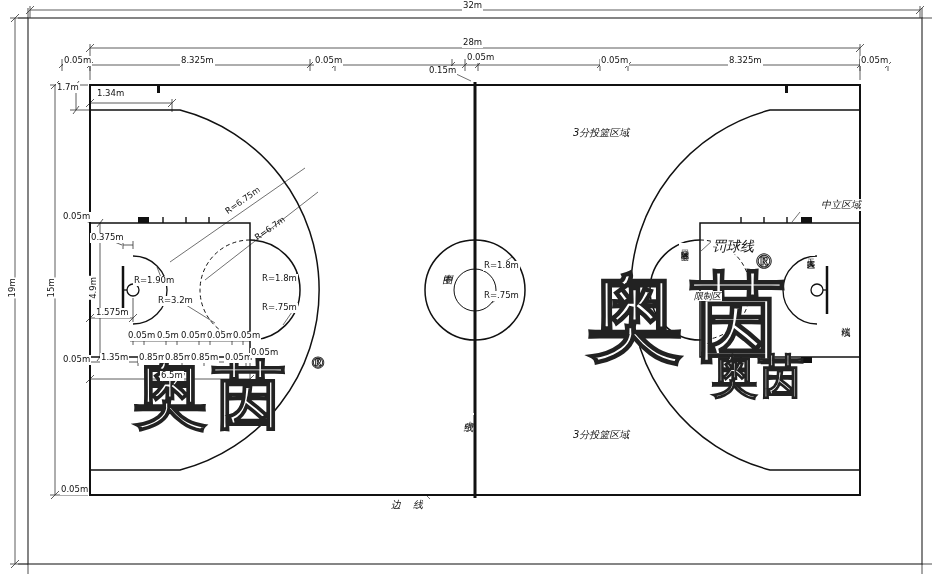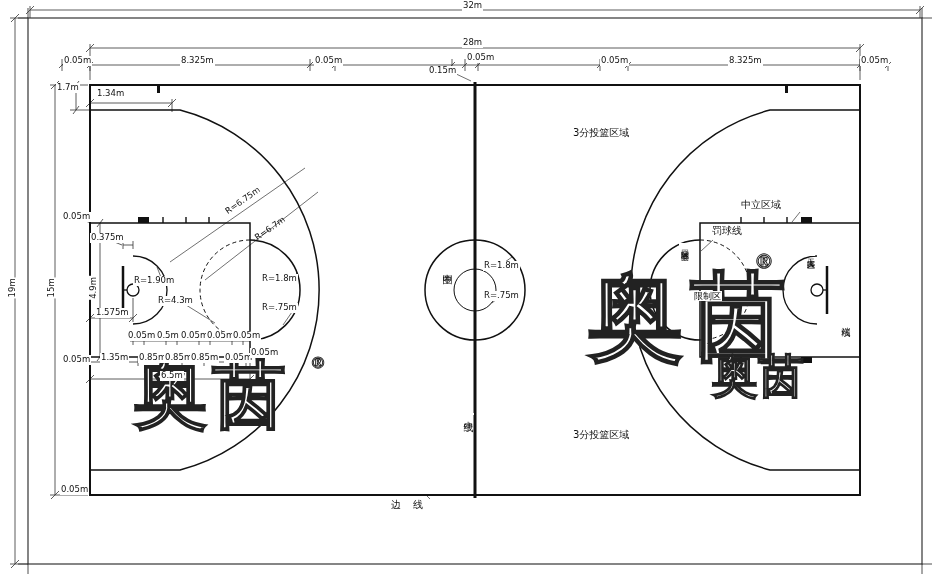--- a/index.html
+++ b/index.html
@@ -1,21 +1,21 @@
 <!DOCTYPE html>
 <html><head>
 <meta charset="utf-8">
 <style>
   html,body{margin:0;padding:0;background:#fff;}
   #stage{position:relative;width:949px;height:576px;background:#fff;overflow:hidden;
          font-family:"DejaVu Sans",sans-serif;}
   #stage svg{position:absolute;left:0;top:0;}
   .lbl{position:absolute;font:8.5px/1.15 "DejaVu Sans",sans-serif;color:#111;
        background:#fff;padding:0 1px;white-space:nowrap;}
-  .zone{font-size:10px;}
+  .zone{font-size:10px;font-style:italic;}
   .rot{transform:rotate(-90deg);transform-origin:center;}
   .diag{transform:rotate(-35deg);transform-origin:center;background:transparent;}
   .vert{writing-mode:vertical-rl;text-orientation:upright;letter-spacing:1px;line-height:1;}
 </style>
 </head>
 <body>
 
 <div id="stage">
 
   <svg width="949" height="576" viewBox="0 0 949 576">
@@ -122,21 +122,21 @@
   <div class="lbl" style="left:96px;top:89px">1.34m</div>
   <div class="lbl" style="left:90px;top:233px">0.375m</div>
   <div class="lbl rot" style="left:82px;top:283px">4.9m</div>
   <div class="lbl" style="left:95px;top:308px">1.575m</div>
 
   <div class="lbl diag" style="left:222px;top:196px">R=6.75m</div>
   <div class="lbl diag" style="left:252px;top:224px">R=6.7m</div>
   <div class="lbl" style="left:261px;top:274px">R=1.8m</div>
   <div class="lbl" style="left:261px;top:303px">R=.75m</div>
   <div class="lbl" style="left:133px;top:276px">R=1.90m</div>
-  <div class="lbl" style="left:157px;top:296px">R=4.3m</div>
+  <div class="lbl" style="left:157px;top:296px">R=3.2m</div>
 
   <div class="lbl" style="left:127px;top:331px">0.05m</div>
   <div class="lbl" style="left:156px;top:331px">0.5m</div>
   <div class="lbl" style="left:180px;top:331px">0.05m</div>
   <div class="lbl" style="left:206px;top:331px">0.05m</div>
   <div class="lbl" style="left:232px;top:331px">0.05m</div>
 
   <div class="lbl" style="left:100px;top:353px">1.35m</div>
   <div class="lbl" style="left:138px;top:353px">0.85m</div>
   <div class="lbl" style="left:164px;top:353px">0.85m</div>
@@ -148,20 +148,20 @@
 
   <div class="lbl zone vert" style="left:441px;top:266px;background:transparent">中圈</div>
   <div class="lbl" style="left:483px;top:261px">R=1.8m</div>
   <div class="lbl" style="left:483px;top:291px">R=.75m</div>
   <div class="lbl zone vert" style="left:462px;top:413px">中线</div>
   <div class="lbl zone" style="left:390px;top:499px;letter-spacing:12px;background:transparent">边线</div>
 
   <div class="lbl zone" style="left:572px;top:127px;background:transparent">3分投篮区域</div>
   <div class="lbl zone" style="left:572px;top:429px;background:transparent">3分投篮区域</div>
 
-  <div class="lbl zone" style="left:740px;top:199px">中立区域</div>
-  <div class="lbl zone" style="left:711px;top:225px;font-size:10px">罚球线</div>
+  <div class="lbl zone" style="left:820px;top:199px">中立区域</div>
+  <div class="lbl zone" style="left:711px;top:238px;font-size:14px">罚球线</div>
   <div class="lbl vert" style="left:679px;top:243px;font-size:8px">罚球区半圆</div>
   <div class="lbl zone" style="left:693px;top:291px;font-size:9px">限制区</div>
   <div class="lbl vert" style="left:805px;top:252px;font-size:8px">无撞人区</div>
   <div class="lbl vert" style="left:840px;top:320px;font-size:9px">端线</div>
 
 </div>
 
 </body></html>

